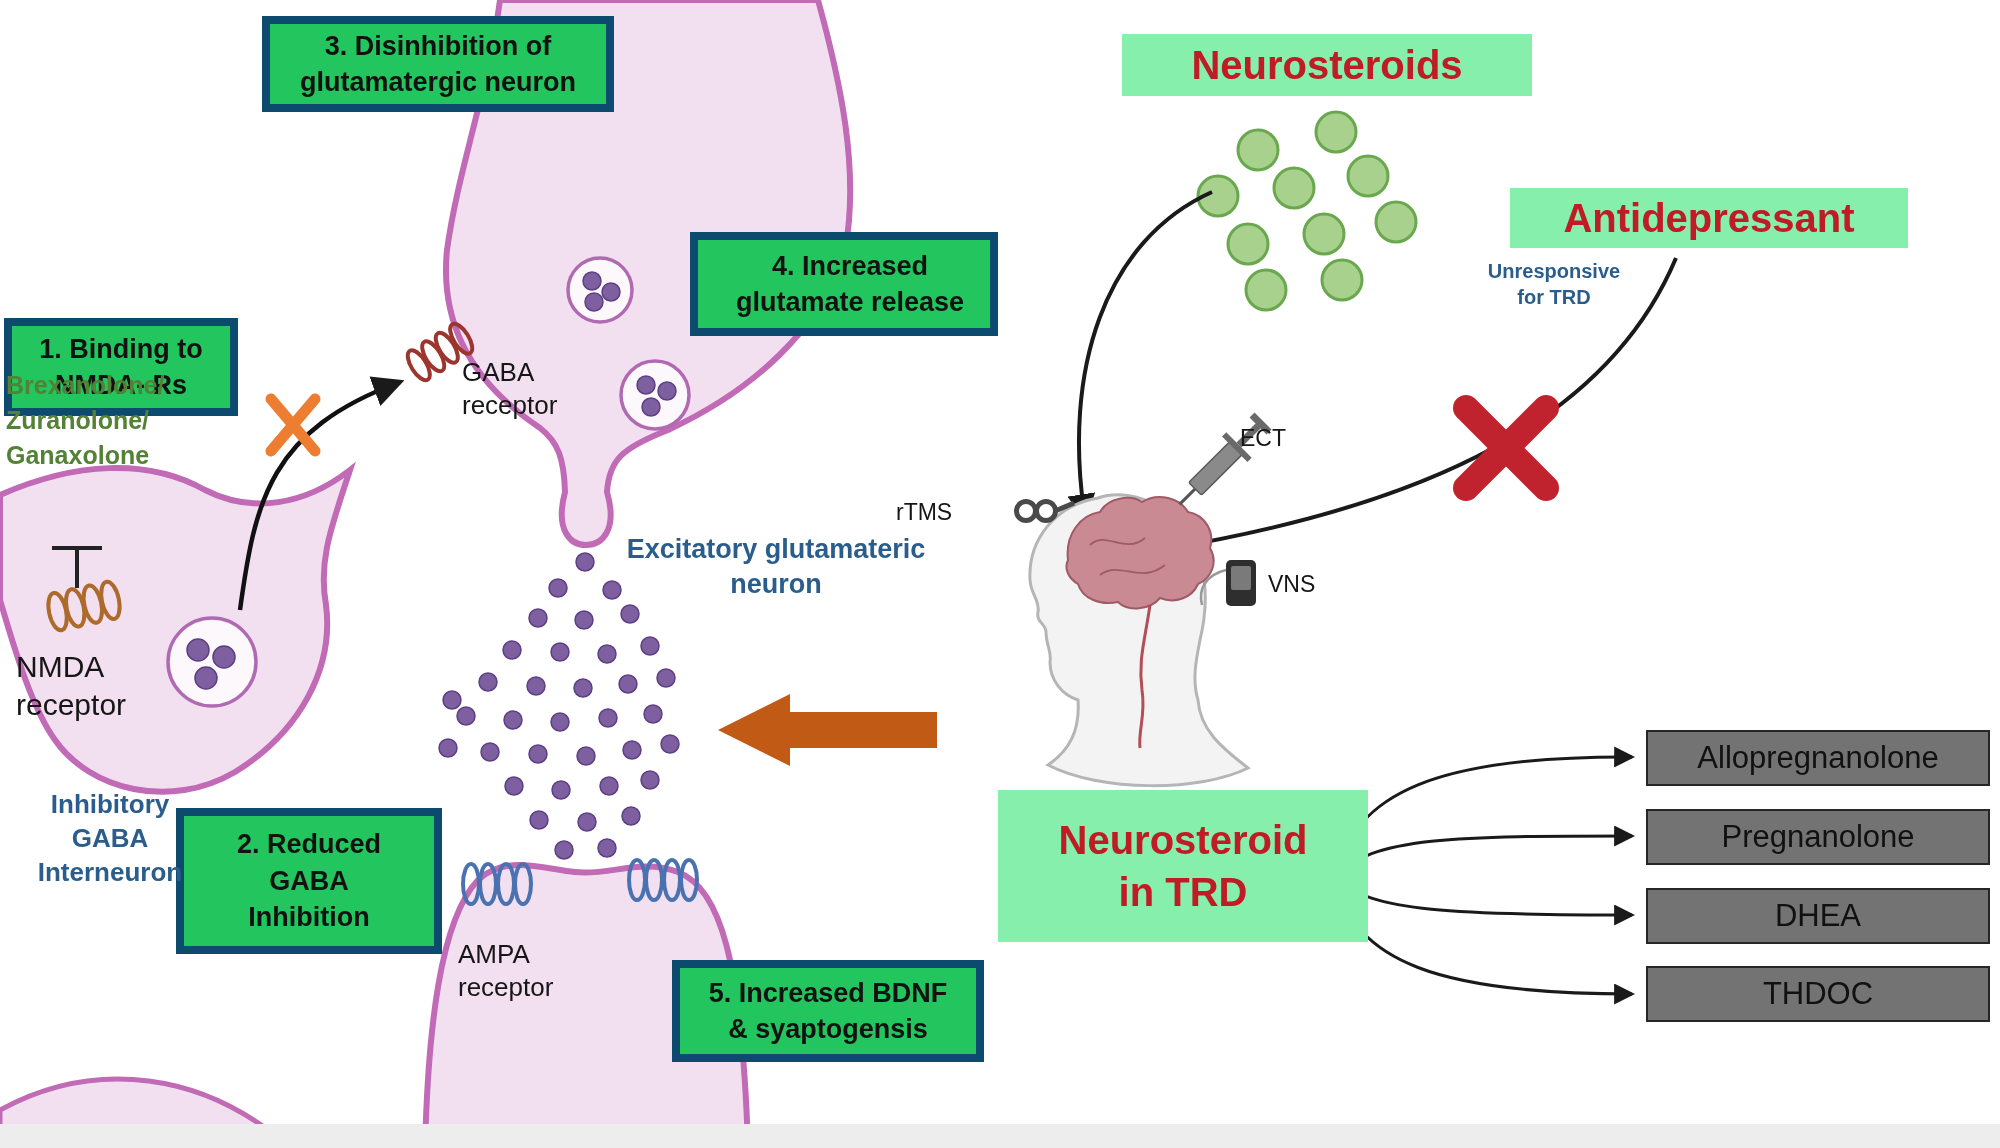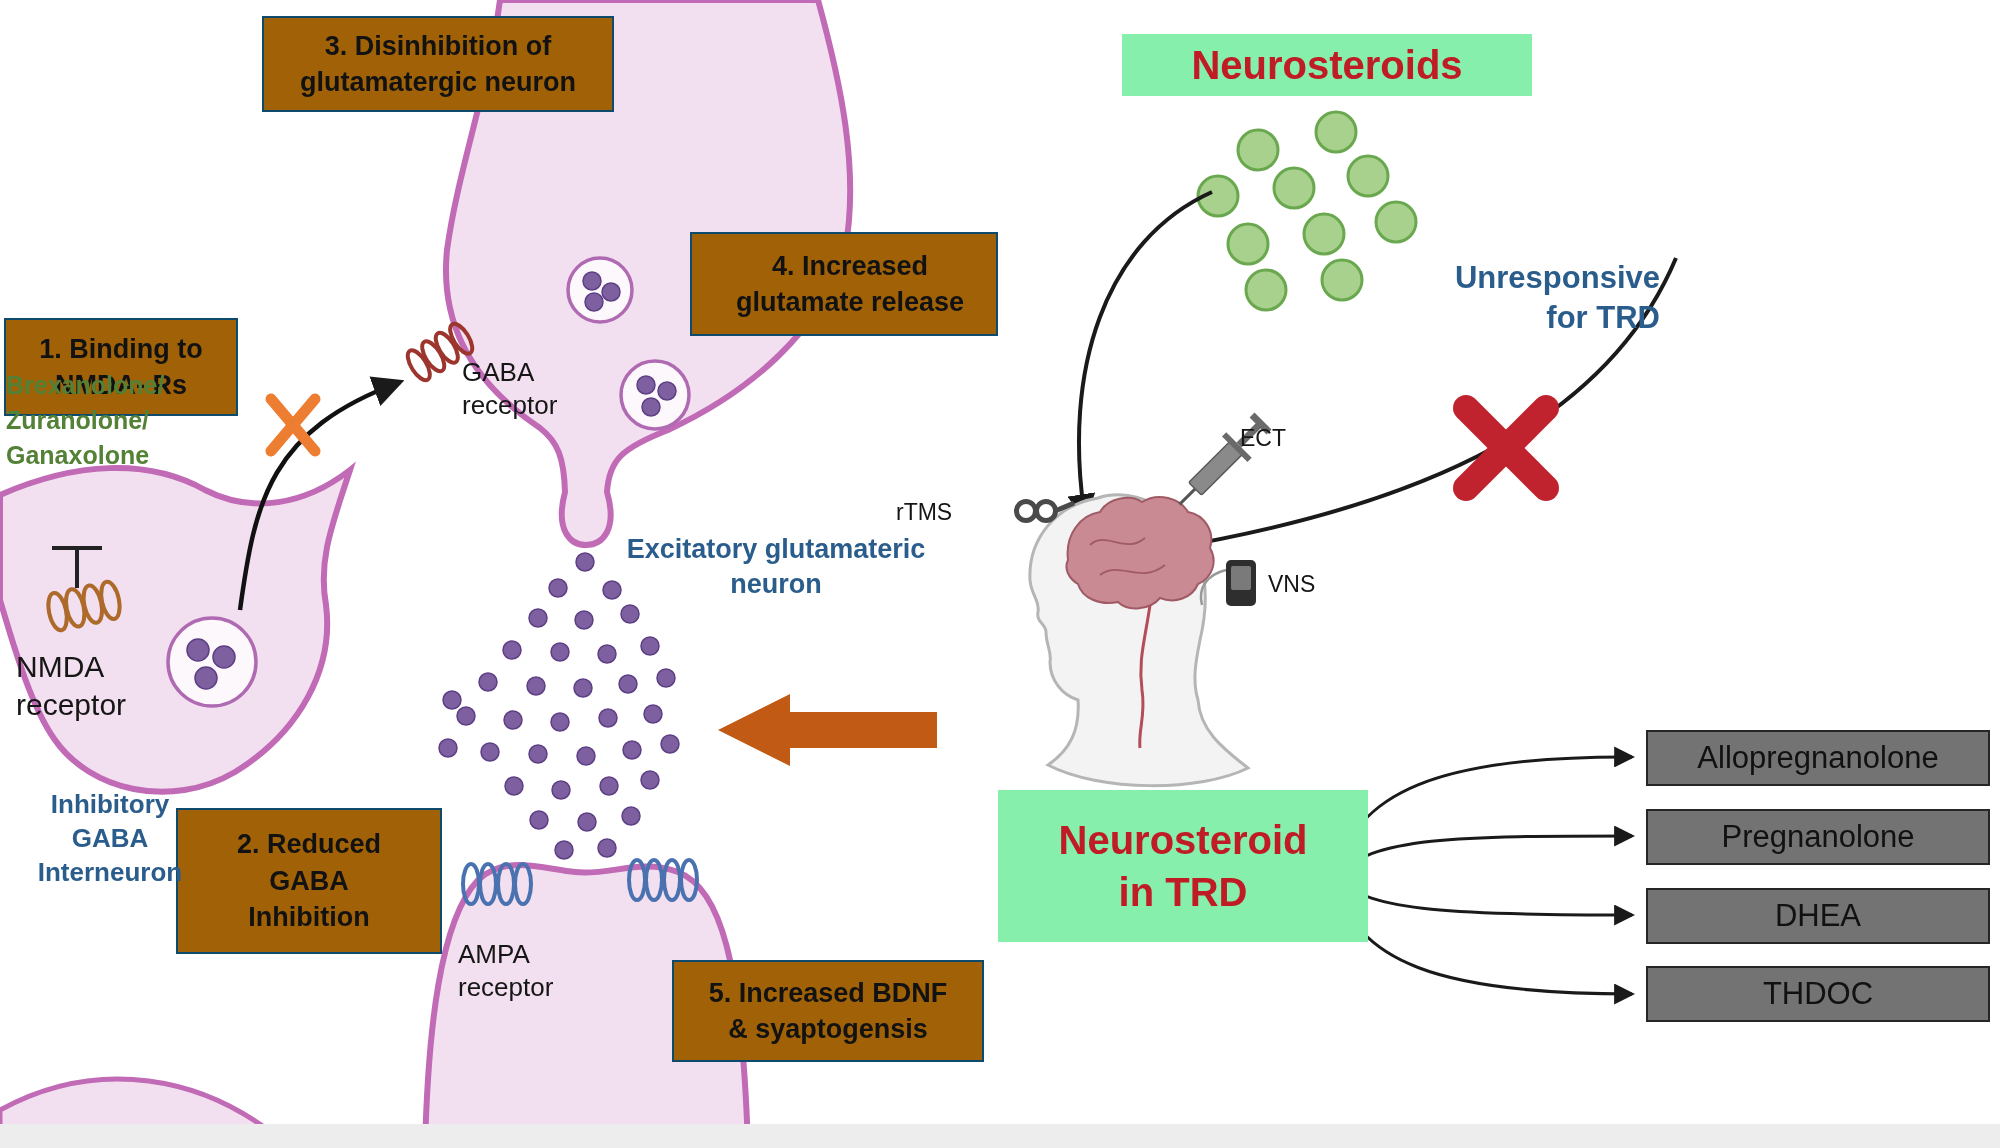--- a/index.html
+++ b/index.html
@@ -1,20 +1,20 @@
 <!DOCTYPE html>
 <html><head>
 <meta charset="utf-8">
 <style>
   *{margin:0;padding:0;box-sizing:border-box}
   html,body{background:#9a9a9a;}
   #stage{position:relative;width:2000px;height:1148px;background:#ffffff;overflow:hidden;
          font-family:"Liberation Sans",sans-serif;}
   #art{position:absolute;left:0;top:0;z-index:1;}
-  .stepbox{position:absolute;background:#a16207;border:2px solid #0c4a6e;color:#121212;
+  .stepbox{position:absolute;background:#22c55e;border:8px solid #0c4a6e;color:#121212;
            font-weight:700;display:flex;align-items:center;justify-content:center;
            text-align:center;white-space:pre-line;line-height:1.35;z-index:3;}
   .titlebox{position:absolute;background:#86efac;color:#bf1c25;font-weight:700;
             display:flex;align-items:center;justify-content:center;text-align:center;
             white-space:pre-line;line-height:1.3;z-index:3;margin-left:46px;}
   .yellowbox{position:absolute;left:1646px;width:344px;height:56px;background:#737373;
              border:2px solid #262626;color:#111;display:flex;align-items:center;
              justify-content:center;font-size:31px;z-index:3;}
   .bluetext{position:absolute;color:#2a5d8c;text-align:center;white-space:pre-line;
             line-height:1.3;font-weight:600;z-index:3;}
@@ -223,21 +223,22 @@
 GABA
 Interneuron</div>
   <div class="blacklabel" style="left:462px;top:356px;font-size:26px;">GABA
 receptor</div>
   <div class="bluetext" style="left:626px;top:532px;width:300px;font-size:27px;">Excitatory glutamateric
 neuron</div>
   <div class="blacklabel" style="left:458px;top:938px;font-size:26px;">AMPA
 receptor</div>
 
   <div class="titlebox" style="left:1076px;top:34px;width:410px;height:62px;font-size:40px;">Neurosteroids</div>
-  <div class="bluetext" style="left:1448px;top:258px;width:212px;font-size:31px;text-align:right;">Unresponsive
+  <div class="titlebox" style="left:1464px;top:188px;width:398px;height:60px;font-size:40px;">Antidepressant</div>
+  <div class="bluetext" style="left:1448px;top:258px;width:212px;font-size:20px;">Unresponsive
 for TRD</div>
   <div class="titlebox" style="left:952px;top:790px;width:370px;height:152px;font-size:40px;">Neurosteroid
 in TRD</div>
 
   <div class="blacklabel" style="left:1240px;top:424px;font-size:23px;">ECT</div>
   <div class="blacklabel" style="left:896px;top:498px;font-size:23px;">rTMS</div>
   <div class="blacklabel" style="left:1268px;top:570px;font-size:23px;">VNS</div>
 
   <div class="yellowbox" style="top:730px;">Allopregnanolone</div>
   <div class="yellowbox" style="top:809px;">Pregnanolone</div>

